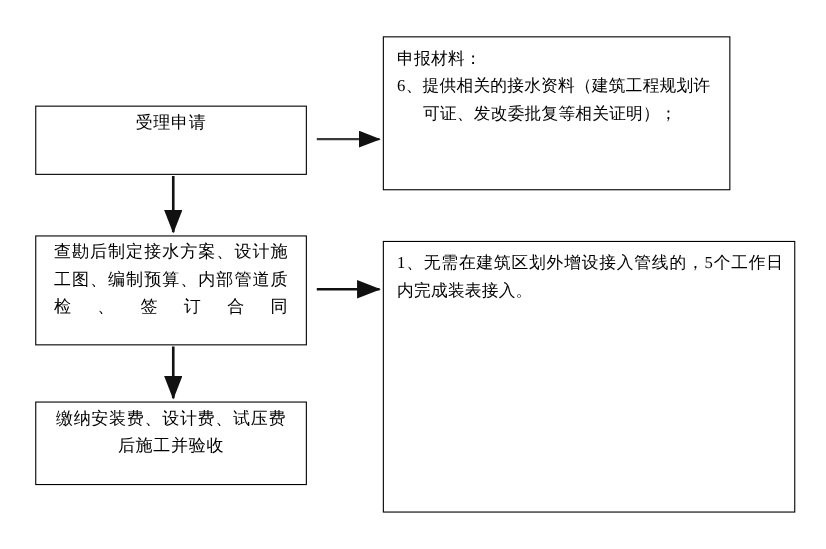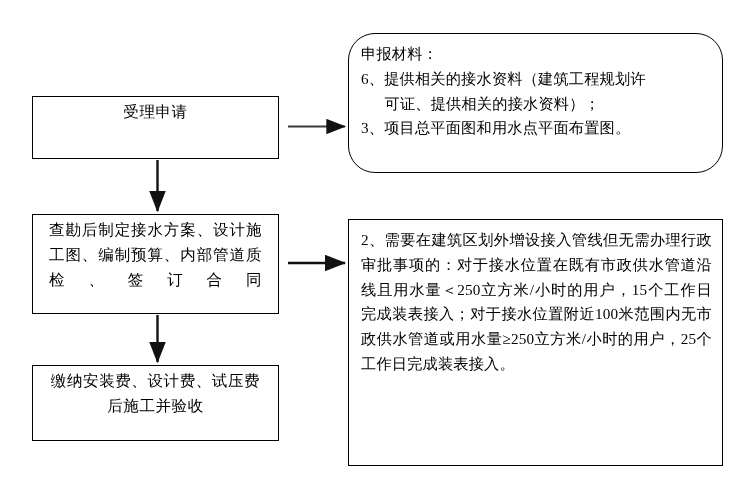--- a/index.html
+++ b/index.html
@@ -79,23 +79,22 @@
     background: #ffffff;
     font-size: 15.2px;
     line-height: 1.63;
     letter-spacing: 0.2px;
     padding: 8px 10px 8px 12px;
   }
 
   #annotation-materials {
     left: 348px;
     top: 33px;
-    width: 375px;
+    width: 316px;
     height: 140px;
-    border-radius: 27px;
   }
 
   #annotation-timelines {
     left: 348px;
     top: 219px;
     width: 375px;
     height: 247px;
   }
 
   .ann-line {
@@ -135,26 +134,25 @@
     <span class="node-text">查勘后制定接水方案、设计施工图、编制预算、内部管道质检、签订合同</span>
   </div>
 
   <div class="node" id="node-payment-construction">
     <span class="node-text">缴纳安装费、设计费、试压费后施工并验收</span>
   </div>
 
   <div class="annotation" id="annotation-materials">
     <span class="ann-line">申报材料：</span>
     <span class="ann-line">6、提供相关的接水资料（建筑工程规划许</span>
-    <span class="ann-indent">可证、提供相关的接水资料）；</span>
-    <span class="ann-line">3、项目总平面图和用水点平面布置图。</span>
+    <span class="ann-indent">可证、发改委批复等相关证明）；</span>
   </div>
 
   <div class="annotation" id="annotation-timelines">
-    <span class="ann-para">2、需要在建筑区划外增设接入管线但无需办理行政审批事项的：对于接水位置在既有市政供水管道沿线且用水量＜250立方米/小时的用户，15个工作日完成装表接入；对于接水位置附近100米范围内无市政供水管道或用水量≥250立方米/小时的用户，25个工作日完成装表接入。</span>
+    <span class="ann-para">1、无需在建筑区划外增设接入管线的，5个工作日内完成装表接入。</span>
   </div>
 
   <svg class="arrows" viewBox="0 0 751 499">
     <defs>
       <marker id="arrowhead" markerWidth="9" markerHeight="7" refX="8.5" refY="3.5" orient="auto" markerUnits="strokeWidth">
         <polygon points="0 0, 9 3.5, 0 7" fill="#111111"></polygon>
       </marker>
     </defs>
 
     <line x1="288" y1="126.5" x2="345" y2="126.5" stroke="#3a3a3a" stroke-width="2.2" marker-end="url(#arrowhead)"></line>

